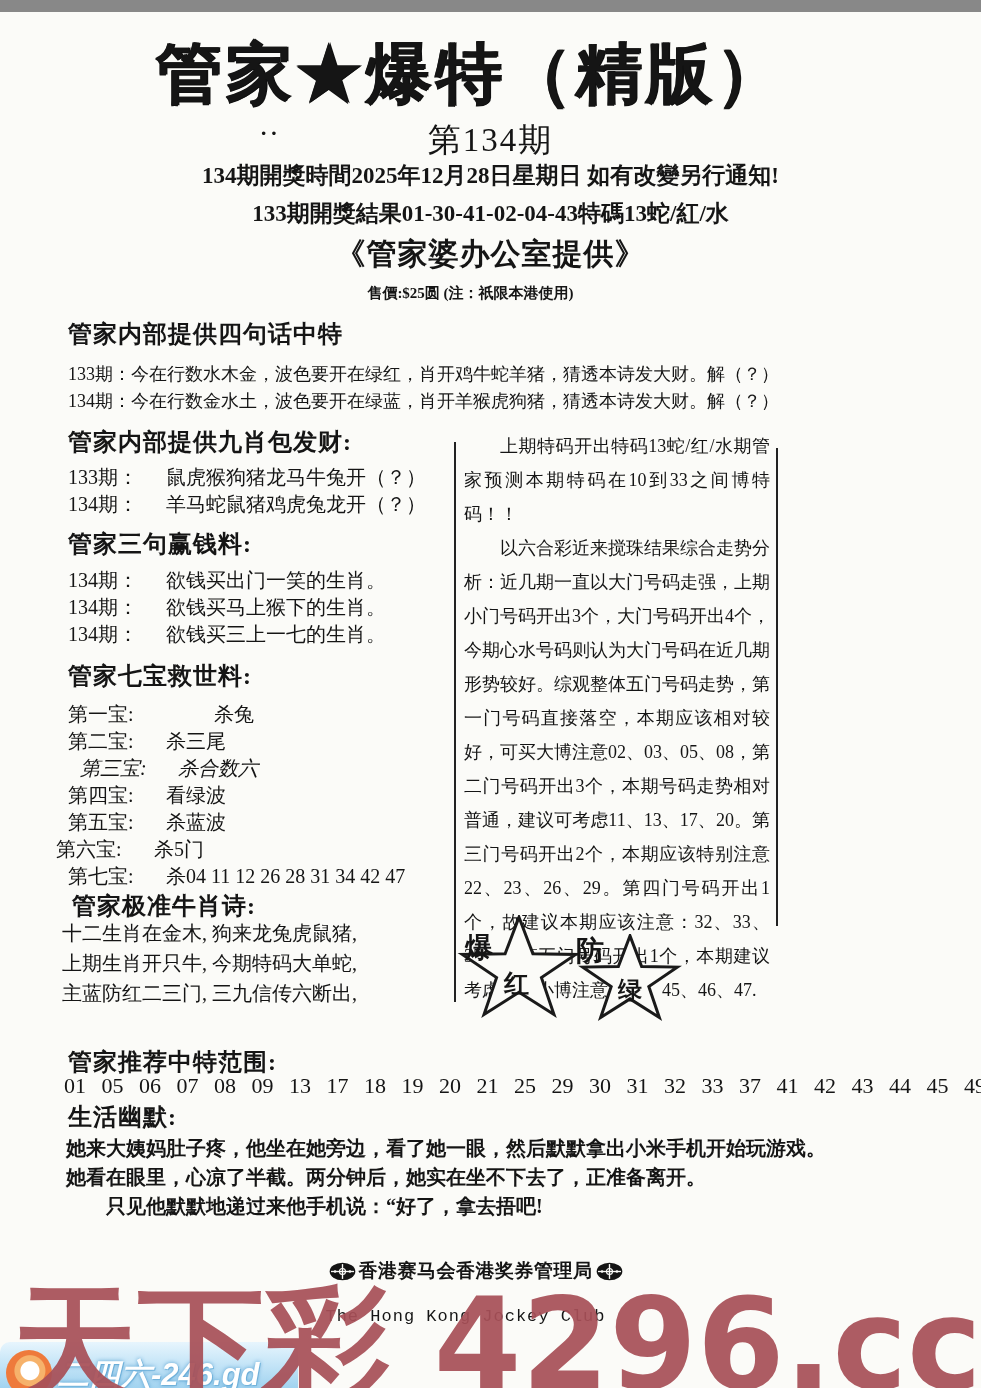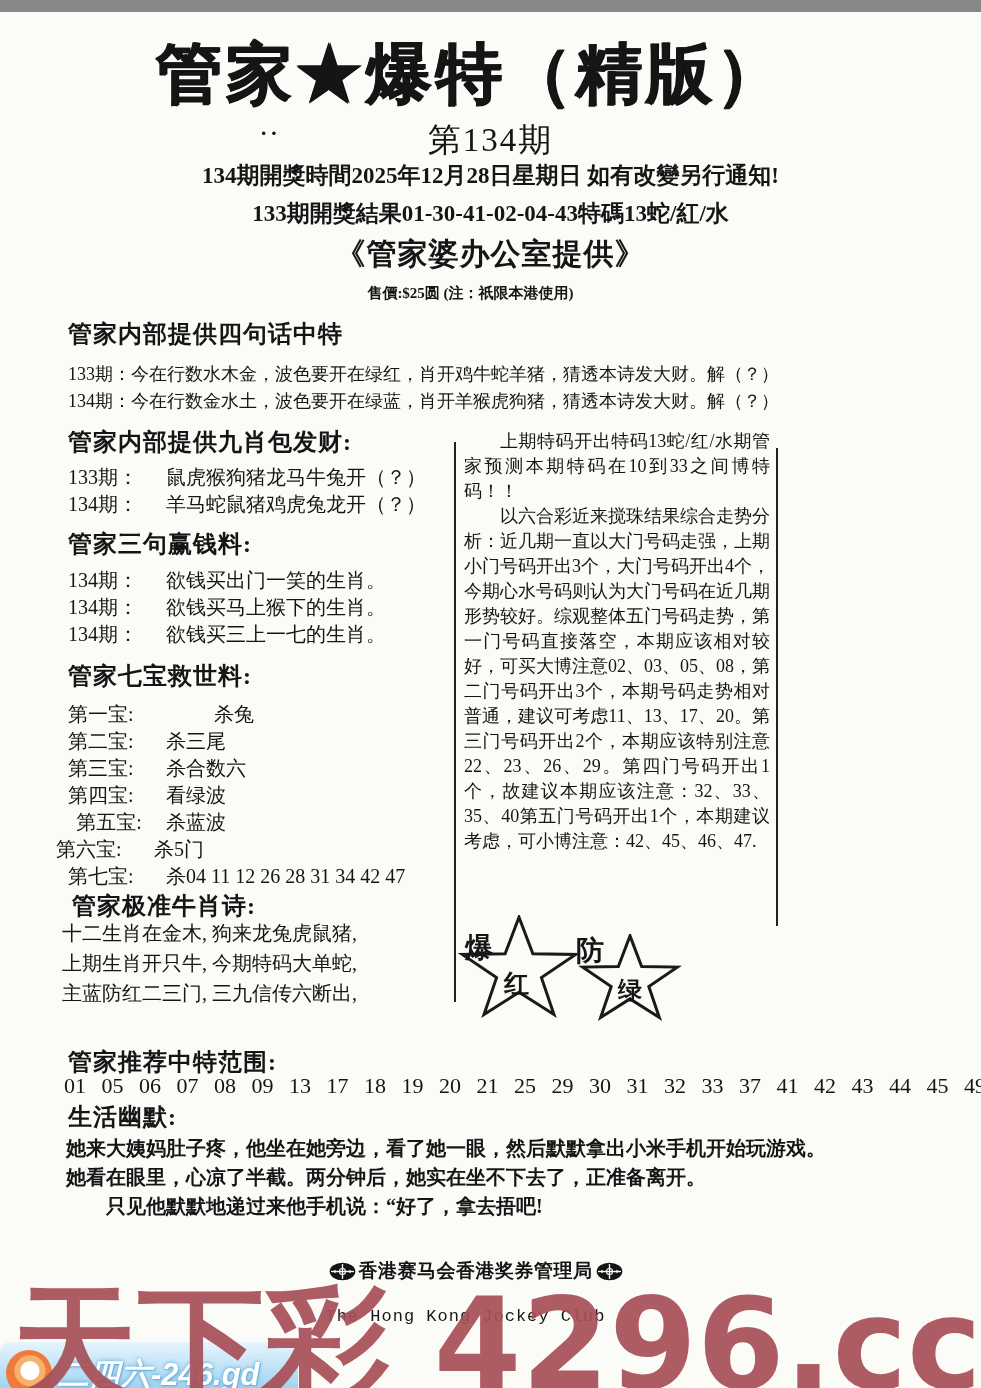--- a/index.html
+++ b/index.html
@@ -20,21 +20,21 @@
 
   .sec-h{font-size:24px;font-weight:bold;letter-spacing:1px;}
   .body-line{font-size:18px;}
   .row{display:flex;font-size:20px;}
   .row .lab{width:82px;flex:0 0 82px;}
   .row .val{margin-left:16px;}
 
   .poem-line{font-size:20px;}
 
   .vline{width:2px;background:#222;}
-  .analysis{left:464px;top:417px;width:306px;font-size:18px;line-height:25px;text-align:justify;}
+  .analysis{left:464px;top:417px;width:306px;font-size:18px;line-height:34px;text-align:justify;}
   .analysis p{margin:0;text-indent:2em;}
 
   .star-svg{position:absolute;}
   .star-word{position:absolute;font-weight:bold;}
 
   .rec-numbers{top:1061px;left:64px;font-size:22px;word-spacing:10px;white-space:nowrap;}
   .joke{font-size:20px;font-weight:bold;width:890px;}
 
   .club-row{top:1246px;left:0;width:100%;display:flex;justify-content:center;
             align-items:center;gap:3px;transform:translateX(-15px);}
@@ -97,29 +97,29 @@
 
   <div class="abs sec-h" style="top:648px;left:68px;">管家七宝救世料:</div>
   <div class="abs row" style="top:689px;left:68px;gap:48px;">
     <span class="lab">第一宝:</span>
     <span class="val">杀兔</span>
   </div>
   <div class="abs row" style="top:716px;left:68px;">
     <span class="lab">第二宝:</span>
     <span class="val">杀三尾</span>
   </div>
-  <div class="abs row" style="top:743px;left:68px;">
+  <div class="abs row" style="top:743px;left:80px;font-style:italic;">
     <span class="lab">第三宝:</span>
     <span class="val">杀合数六</span>
   </div>
   <div class="abs row" style="top:770px;left:68px;">
     <span class="lab">第四宝:</span>
     <span class="val">看绿波</span>
   </div>
-  <div class="abs row" style="top:797px;left:68px;text-align:center;">
+  <div class="abs row" style="top:797px;left:68px;">
     <span class="lab">第五宝:</span>
     <span class="val">杀蓝波</span>
   </div>
   <div class="abs row" style="top:824px;left:56px;">
     <span class="lab">第六宝:</span>
     <span class="val">杀5门</span>
   </div>
   <div class="abs row" style="top:851px;left:68px;white-space:nowrap;">
     <span class="lab">第七宝:</span>
     <span class="val">杀04 11 12 26 28 31 34 42 47</span>

